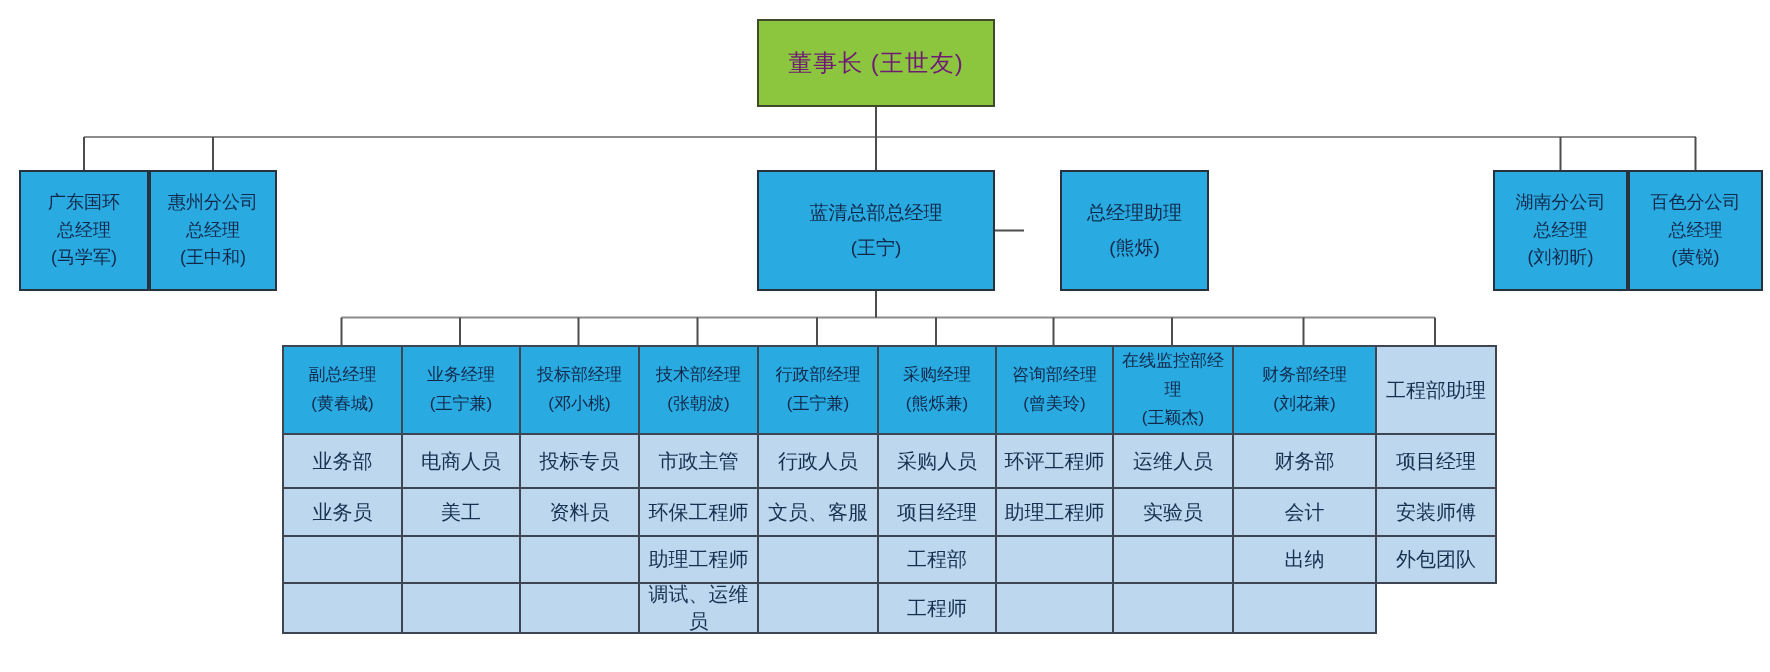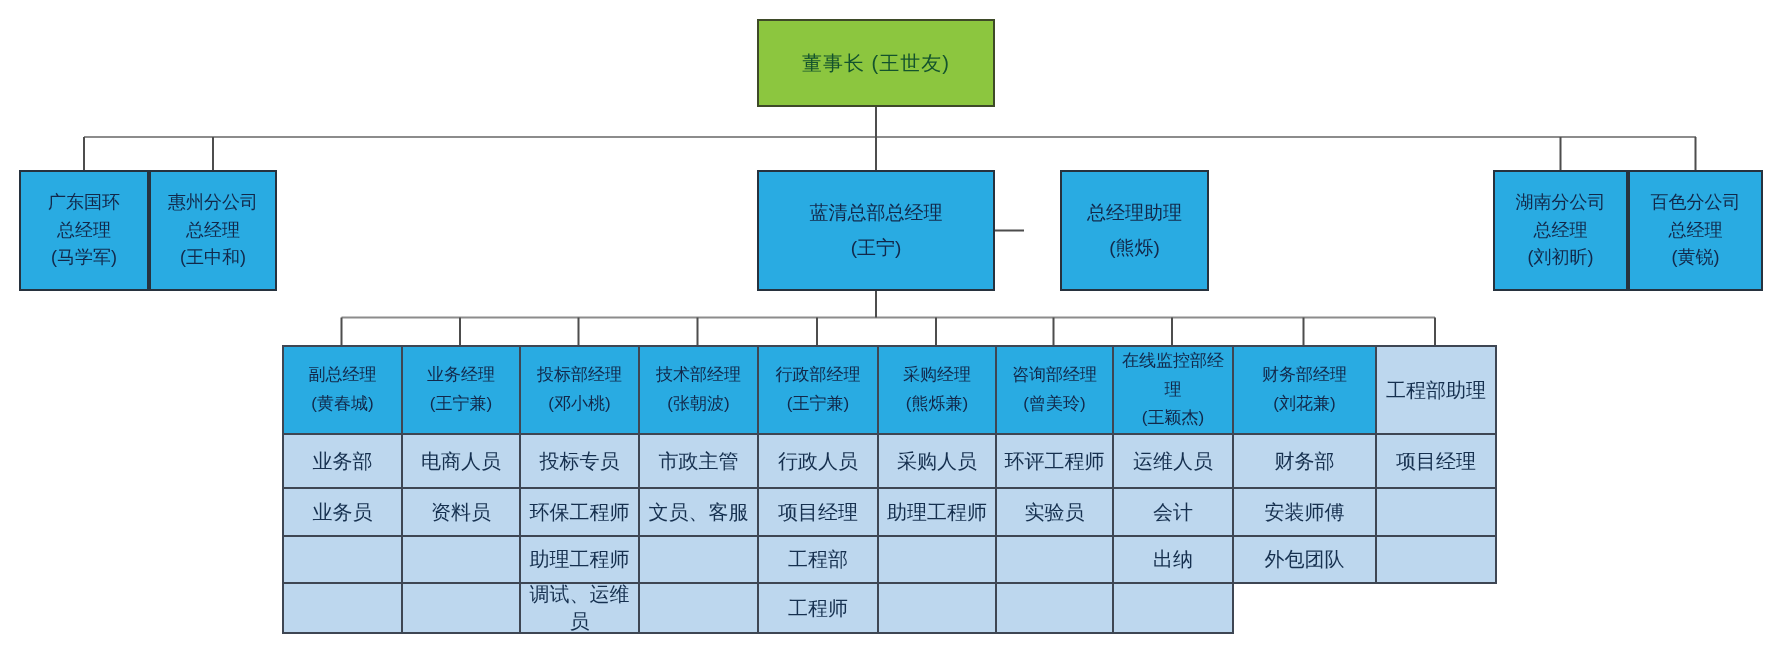--- a/index.html
+++ b/index.html
@@ -20,22 +20,22 @@
     align-items: center;
     justify-content: center;
     text-align: center;
     white-space: pre-line;
     line-height: 1.55;
   }
   .chairman {
     left: 757px; top: 19px; width: 238px; height: 88px;
     background: #8CC63F;
     border: 2px solid #3E4A28;
-    color: #14532d;
-    font-size: 20px;
+    color: #701a75;
+    font-size: 24px;
     letter-spacing: 1px;
   }
   .cyan {
     background: #29ABE2;
     border: 2px solid #27323E;
     color: #12284A;
   }
   .n-gd   { left: 19px;   top: 170px; width: 130px; height: 121px; font-size: 18px; }
   .n-hz   { left: 149px;  top: 170px; width: 128px; height: 121px; font-size: 18px; }
   .n-lq   { left: 757px;  top: 170px; width: 238px; height: 121px; font-size: 19px; line-height: 1.8; }
@@ -136,20 +136,21 @@
     <div class="td">投标专员</div>
     <div class="td">市政主管</div>
     <div class="td">行政人员</div>
     <div class="td">采购人员</div>
     <div class="td">环评工程师</div>
     <div class="td">运维人员</div>
     <div class="td">财务部</div>
 
     <div class="td">项目经理</div>
     <div class="td">业务员</div>
+    <div class="td">美工</div>
     <div class="td">资料员</div>
     <div class="td">环保工程师</div>
     <div class="td">文员、客服</div>
     <div class="td">项目经理</div>
     <div class="td">助理工程师</div>
     <div class="td">实验员</div>
     <div class="td">会计</div>
 
     <div class="td">安装师傅</div>
     <div class="td"></div>

